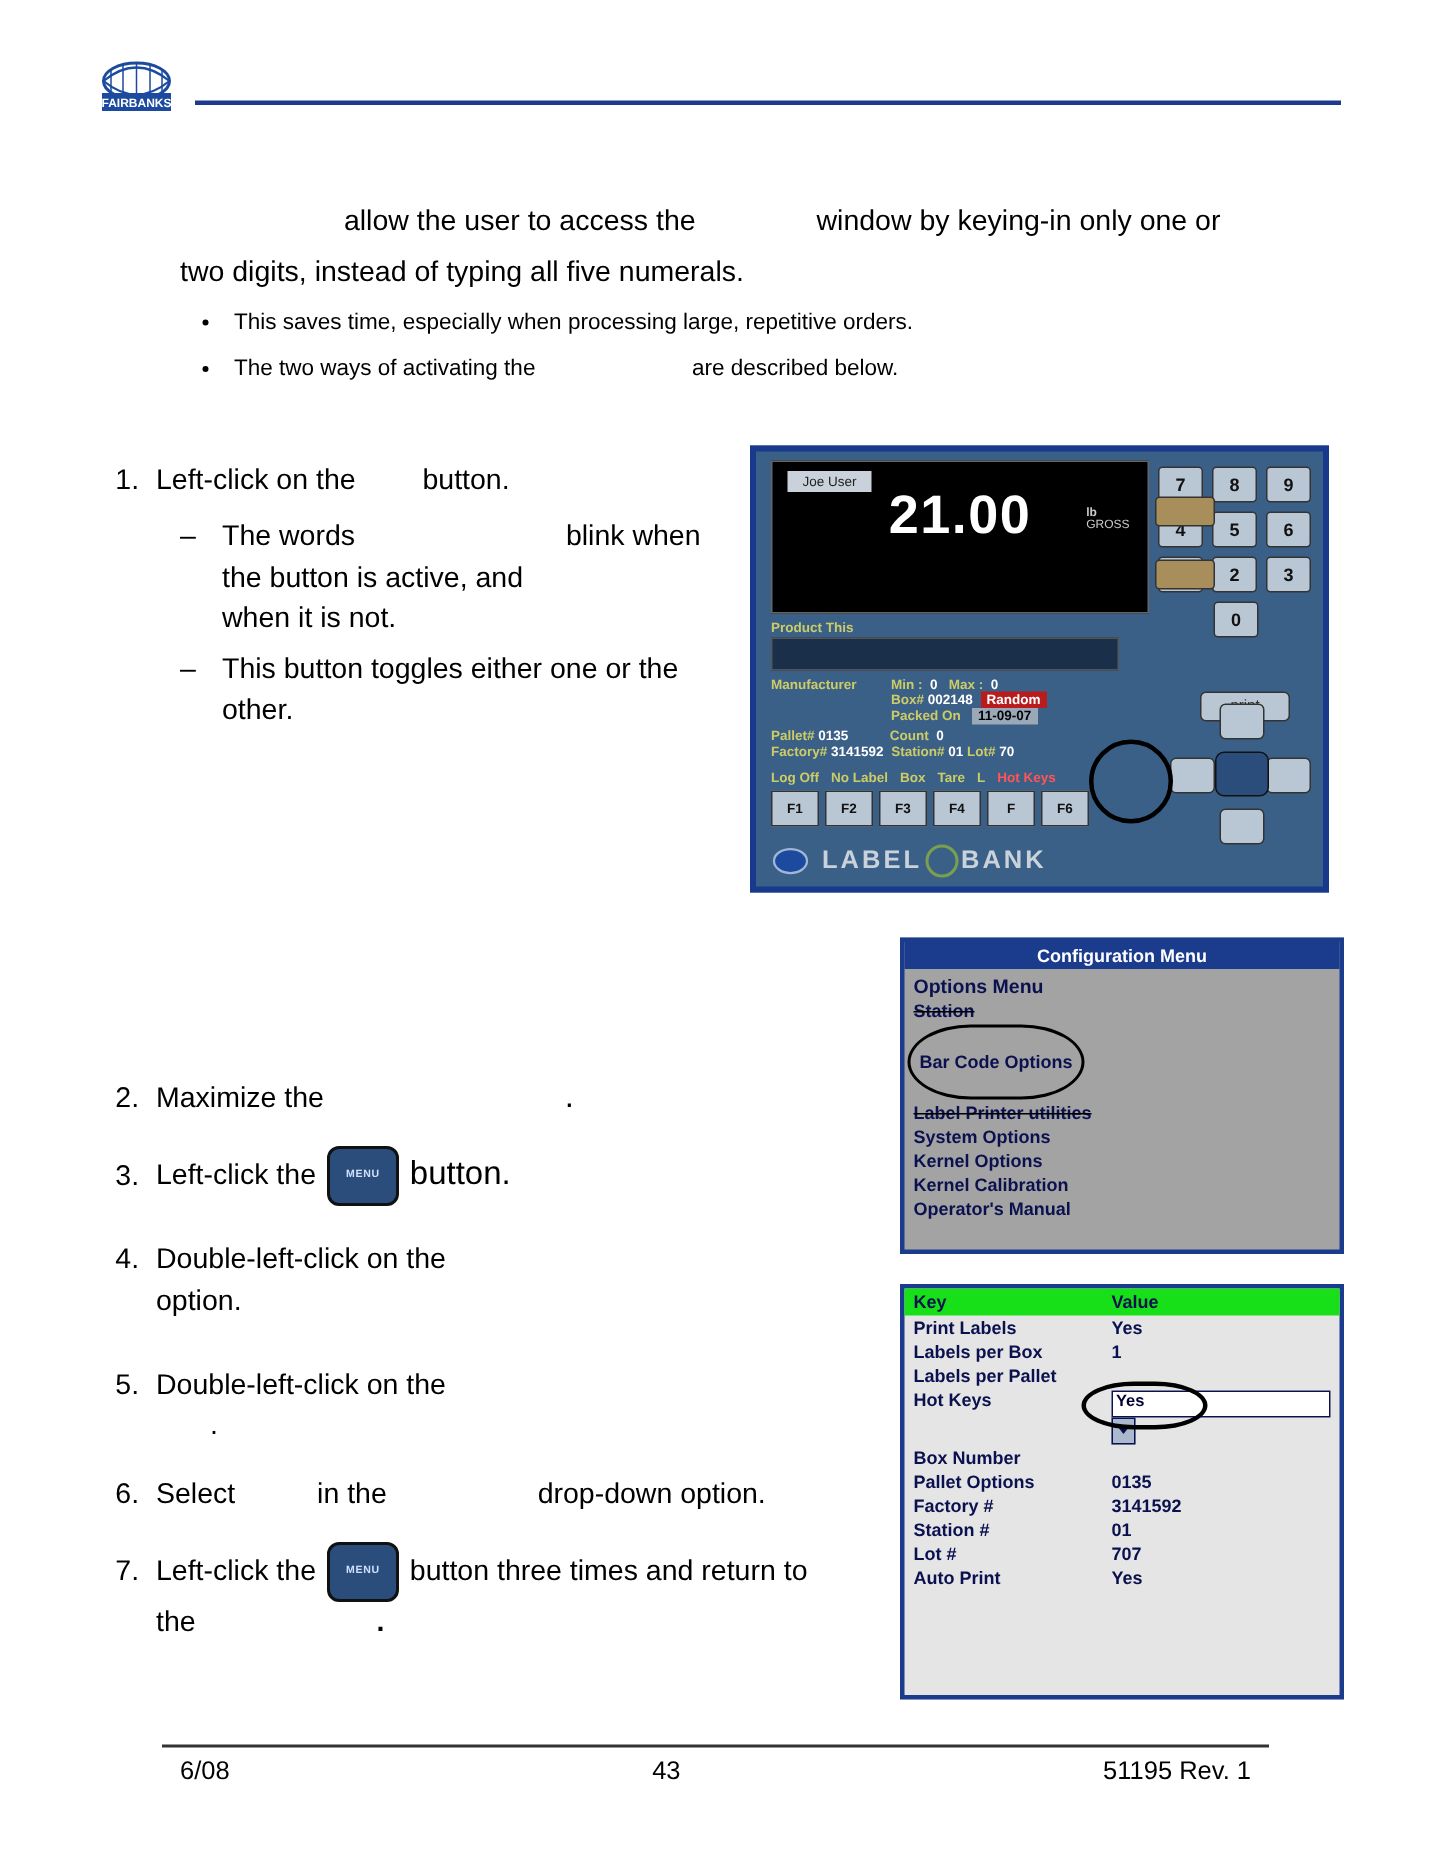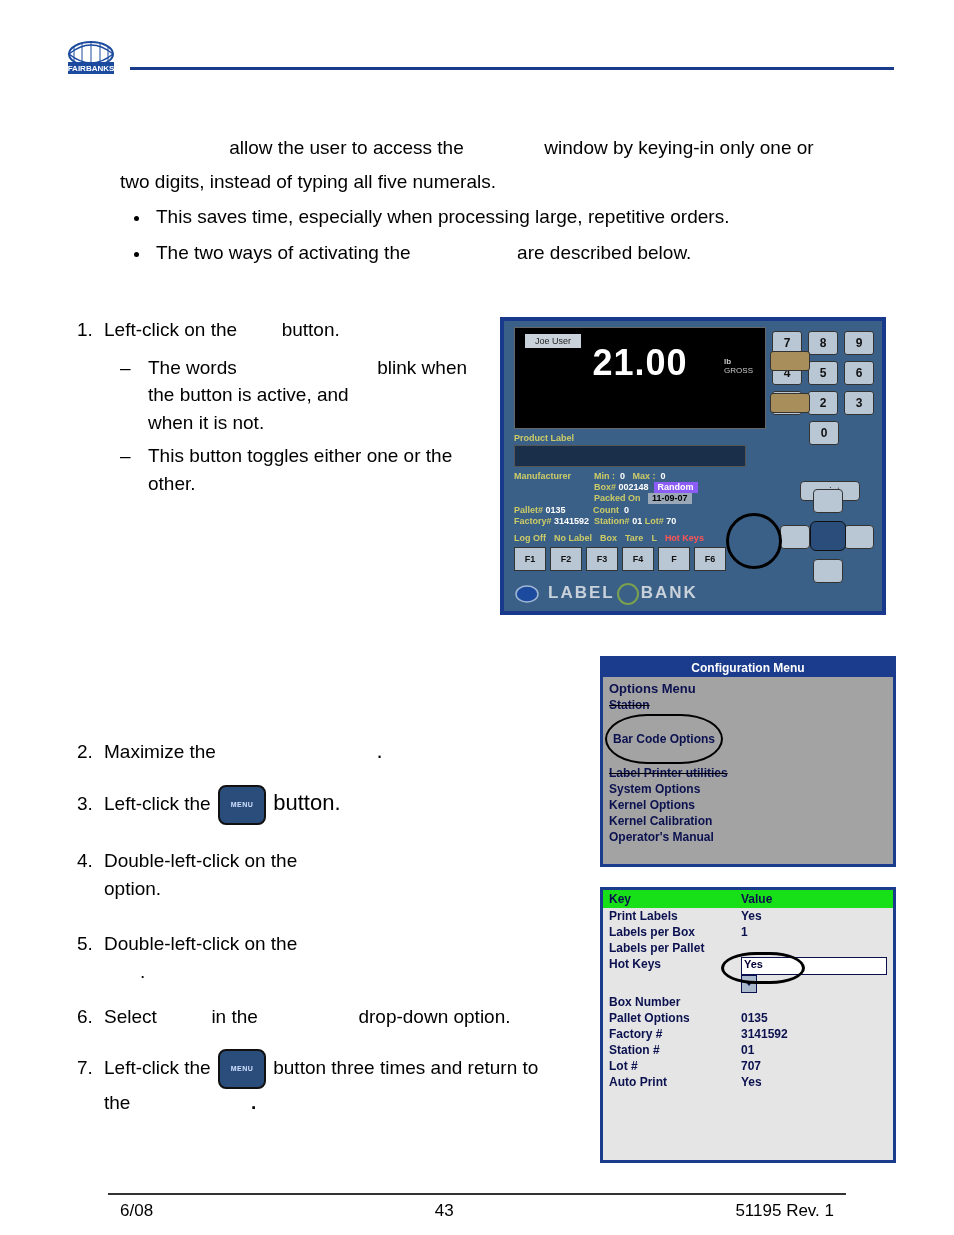--- a/index.html
+++ b/index.html
@@ -31,30 +31,30 @@
     flex: 1;
     height: 3px;
     background: #1b3b8c;
     margin-bottom: 14px;
   }
 
   
   .body-text { font-size: 19px; line-height: 1.45; }
   .para { margin: 4px 0 6px 52px; }
   ul.bullets { margin: 4px 0 0 70px; padding: 0; }
-  ul.bullets li { margin: 8px 0 8px 0; list-style: disc; font-size: 19px; line-height: 1.45; padding-left: 6px; margin-left: 20px; }
+  ul.bullets li { margin: 8px 0 8px 0; list-style: disc; font-size: 15px; line-height: 1.45; padding-left: 6px; margin-left: 20px; }
   ul.bullets li::marker { font-size: 16px; }
 
   .two-col {
     display: flex;
     align-items: flex-start;
     margin-top: 40px;
   }
   .col-l { flex: 0 0 420px; }
-  .col-r { flex: 1; padding-left: 20px; margin-top: 11px; }
+  .col-r { flex: 1; padding-left: 20px; }
 
   ol.steps { margin: 0 0 0 38px; padding: 0; }
   ol.steps > li { font-size: 19px; line-height: 1.45; margin: 10px 0 18px 0; padding-left: 6px; }
   ul.dash { list-style: none; margin: 10px 0 0 16px; padding: 0; }
   ul.dash li { position: relative; padding-left: 28px; margin: 6px 0; font-size: 19px; line-height: 1.45; }
   ul.dash li::before { content: "–"; position: absolute; left: 0; top: 0; }
 
   .menu-btn {
     display: inline-block;
     width: 44px;
@@ -136,21 +136,21 @@
     margin: 2px 0 2px 28px;
   }
 
   .s1-pcode { position: absolute; top: 112px; left: 10px; color: #cc6; font-size: 9px; font-weight: bold; }
   .s1-pbox { position: absolute; top: 124px; left: 10px; right: 136px; height: 20px; background: #1a2f4a; border: 1px solid #555; }
 
   .s1-mfg { position: absolute; top: 150px; left: 10px; color: #cc6; font-size: 9px; font-weight: bold; }
   .s1-fields { position: absolute; top: 150px; left: 90px; font-size: 9px; line-height: 1.2; }
   .s1-fields .ln { color: #fff; font-weight: bold; }
   .s1-fields .ln span.lbl { color: #cc6; }
-  .s1-rand { display: inline-block; background: #8b5cf6; color: #fff; padding: 0 4px; font-size: 9px; font-weight: bold; }
+  .s1-rand { display: inline-block; background: #b91c1c; color: #fff; padding: 0 4px; font-size: 9px; font-weight: bold; }
   .s1-date { display: inline-block; background: #9aa8b8; color: #000; padding: 0 4px; font-size: 9px; font-weight: bold; }
 
   .s1-pal { position: absolute; top: 184px; left: 10px; font-size: 9px; font-weight: bold; line-height: 1.25; }
   .s1-pal .lbl { color: #cc6; }
   .s1-pal .val { color: #fff; }
 
   .s1-bot { position: absolute; top: 212px; left: 10px; font-size: 9px; font-weight: bold; }
   .s1-bot span { color: #cc6; margin-right: 8px; }
   .s1-bot .hk  { color: #f55; }
 
@@ -350,21 +350,21 @@
               <div class="k">2</div>
               <div class="k">3</div>
             </div>
           <div class="row" style="justify-content:center;">
               <div class="k">0</div>
             </div>
         </div>
         <div class="s1-rbtn" style="position:absolute; top:28px; right:72px;"></div>
         <div class="s1-rbtn" style="position:absolute; top:70px; right:72px;"></div>
 
-        <div class="s1-pcode">Product Label</div>
+        <div class="s1-pcode">Product This</div>
         <div class="s1-pbox"></div>
 
         <div class="s1-mfg">Manufacturer</div>
         <div class="s1-fields">
           <div class="ln"><span class="lbl">Min :</span>&nbsp;&nbsp;<span>0</span>&nbsp;&nbsp;&nbsp;<span class="lbl">Max :</span>&nbsp;&nbsp;<span>0</span></div>
           <div class="ln"><span class="lbl">Box#</span>&nbsp;<span>002148</span>&nbsp;&nbsp;<span class="s1-rand">Random</span></div>
           <div class="ln"><span class="lbl">Packed On</span>&nbsp;&nbsp;&nbsp;<span class="s1-date">11-09-07</span></div>
         </div>
 
         <div class="s1-pal">

